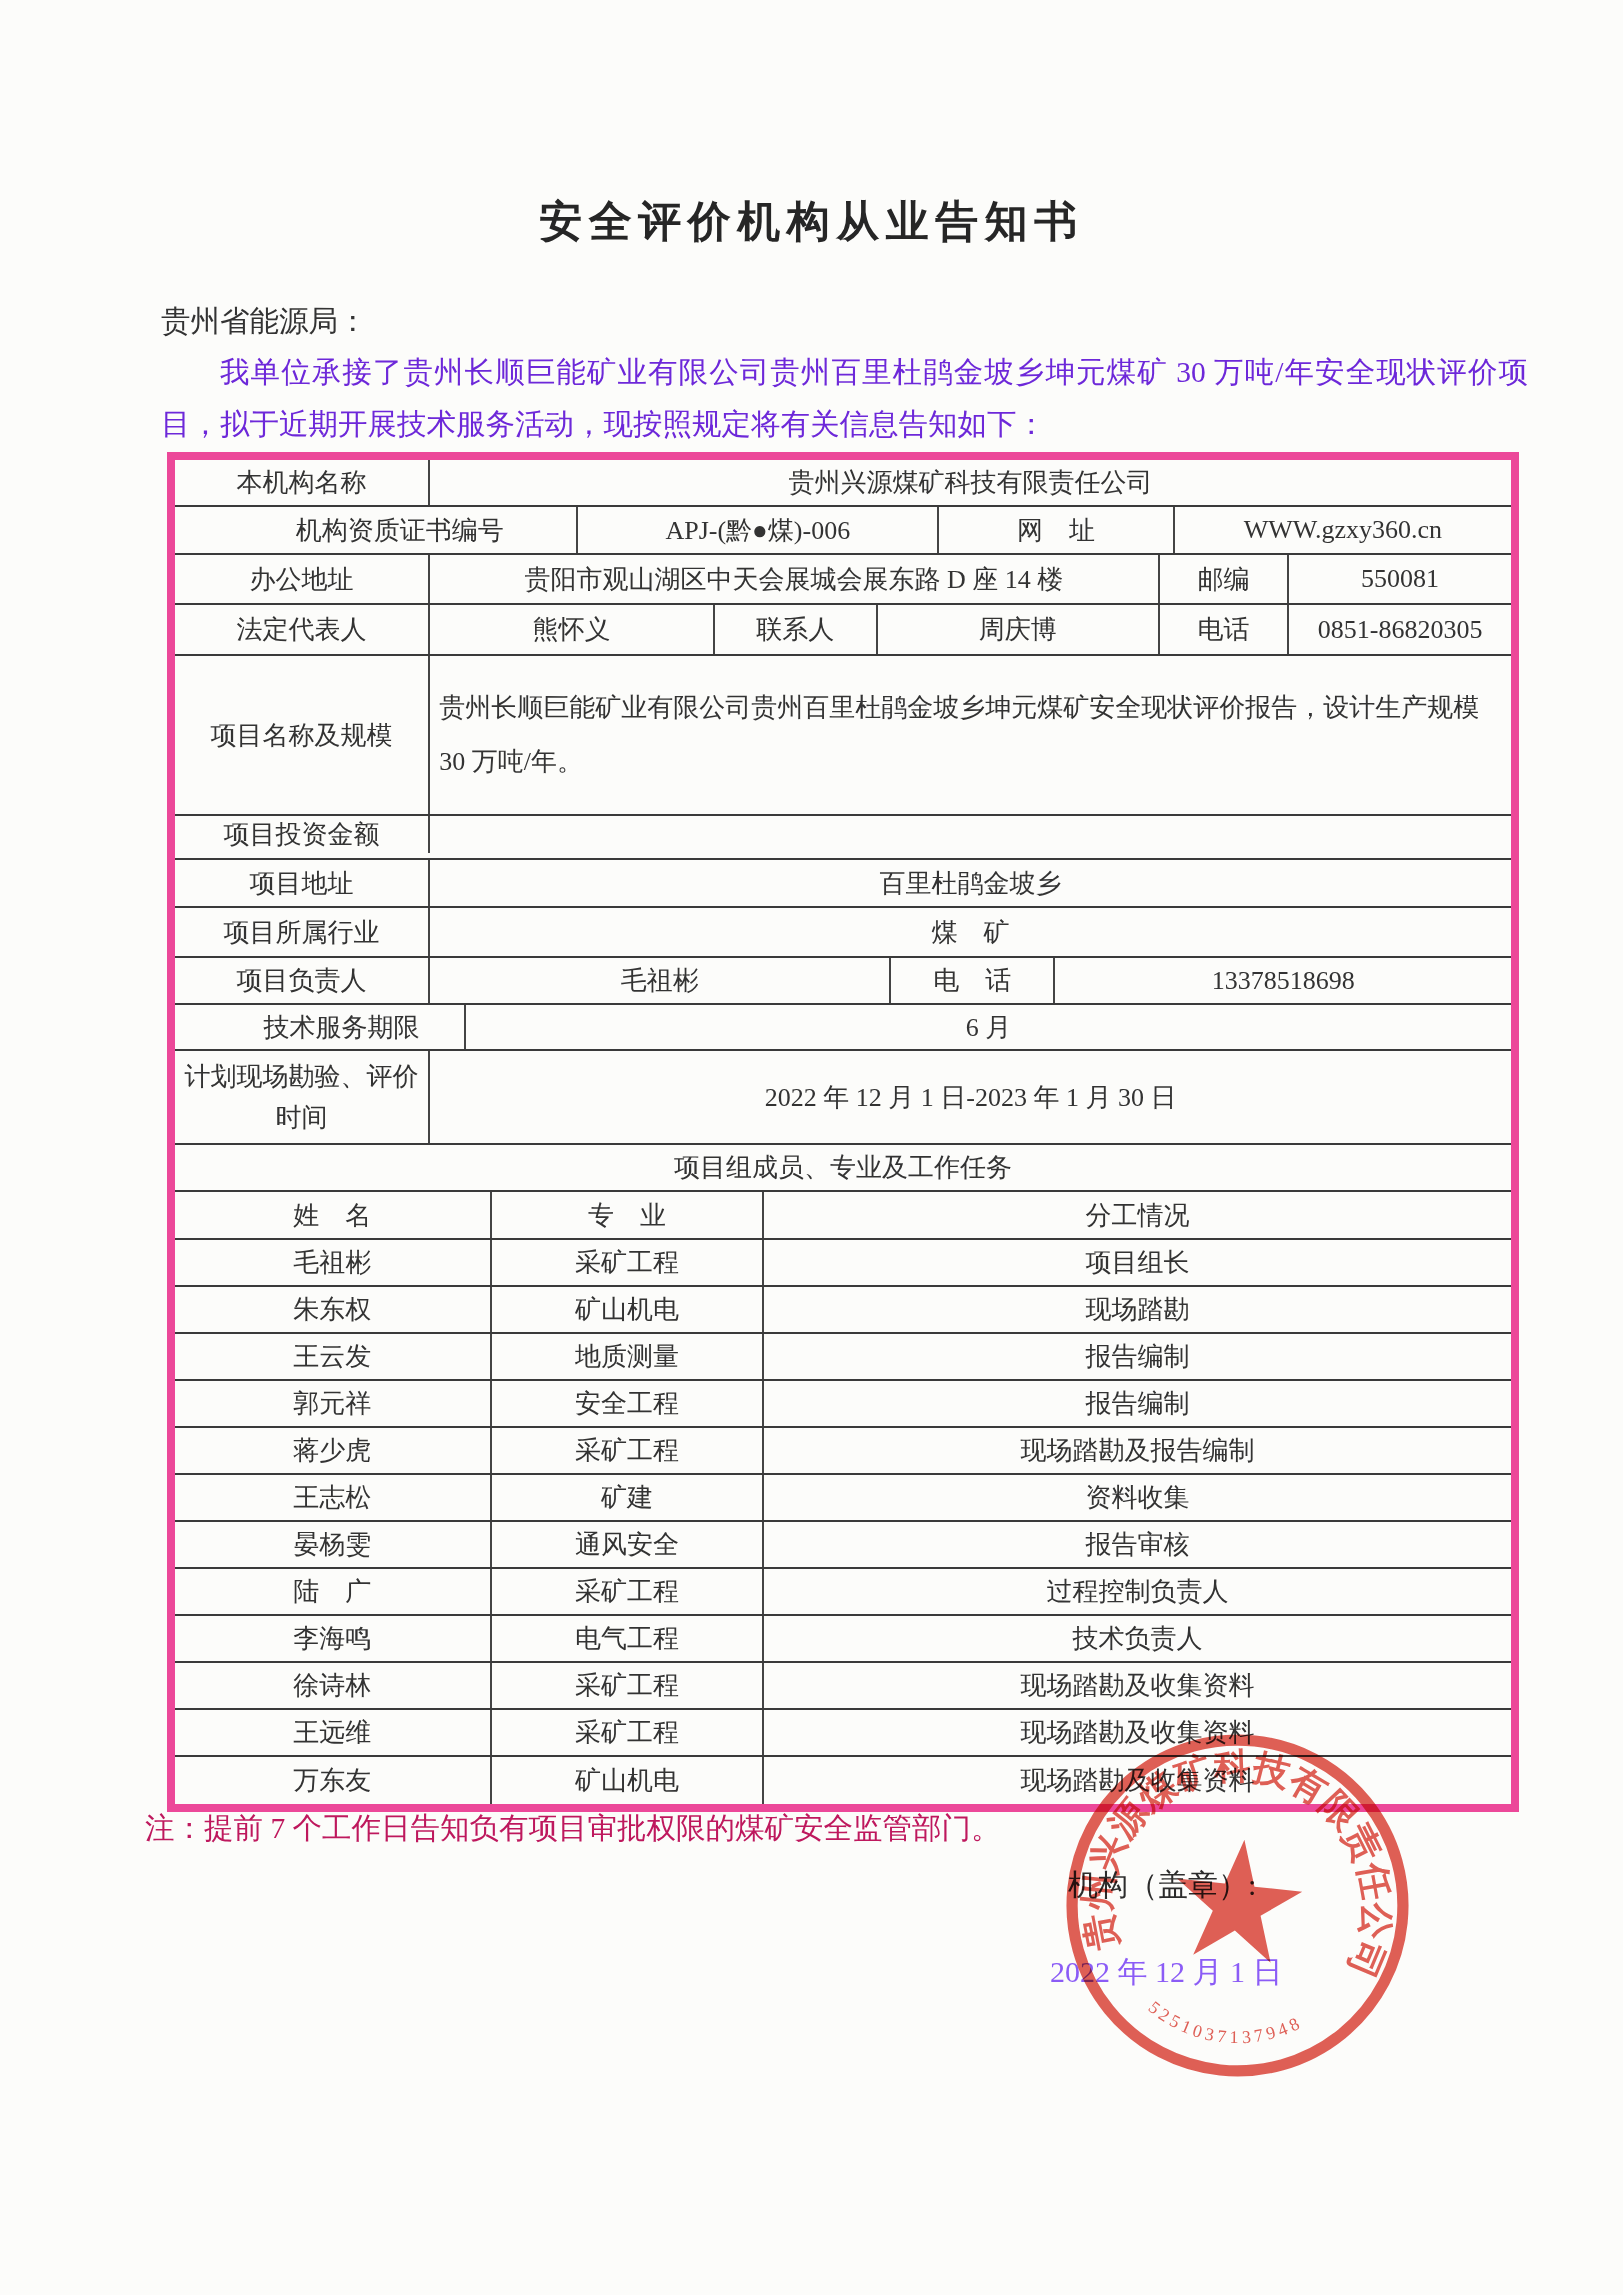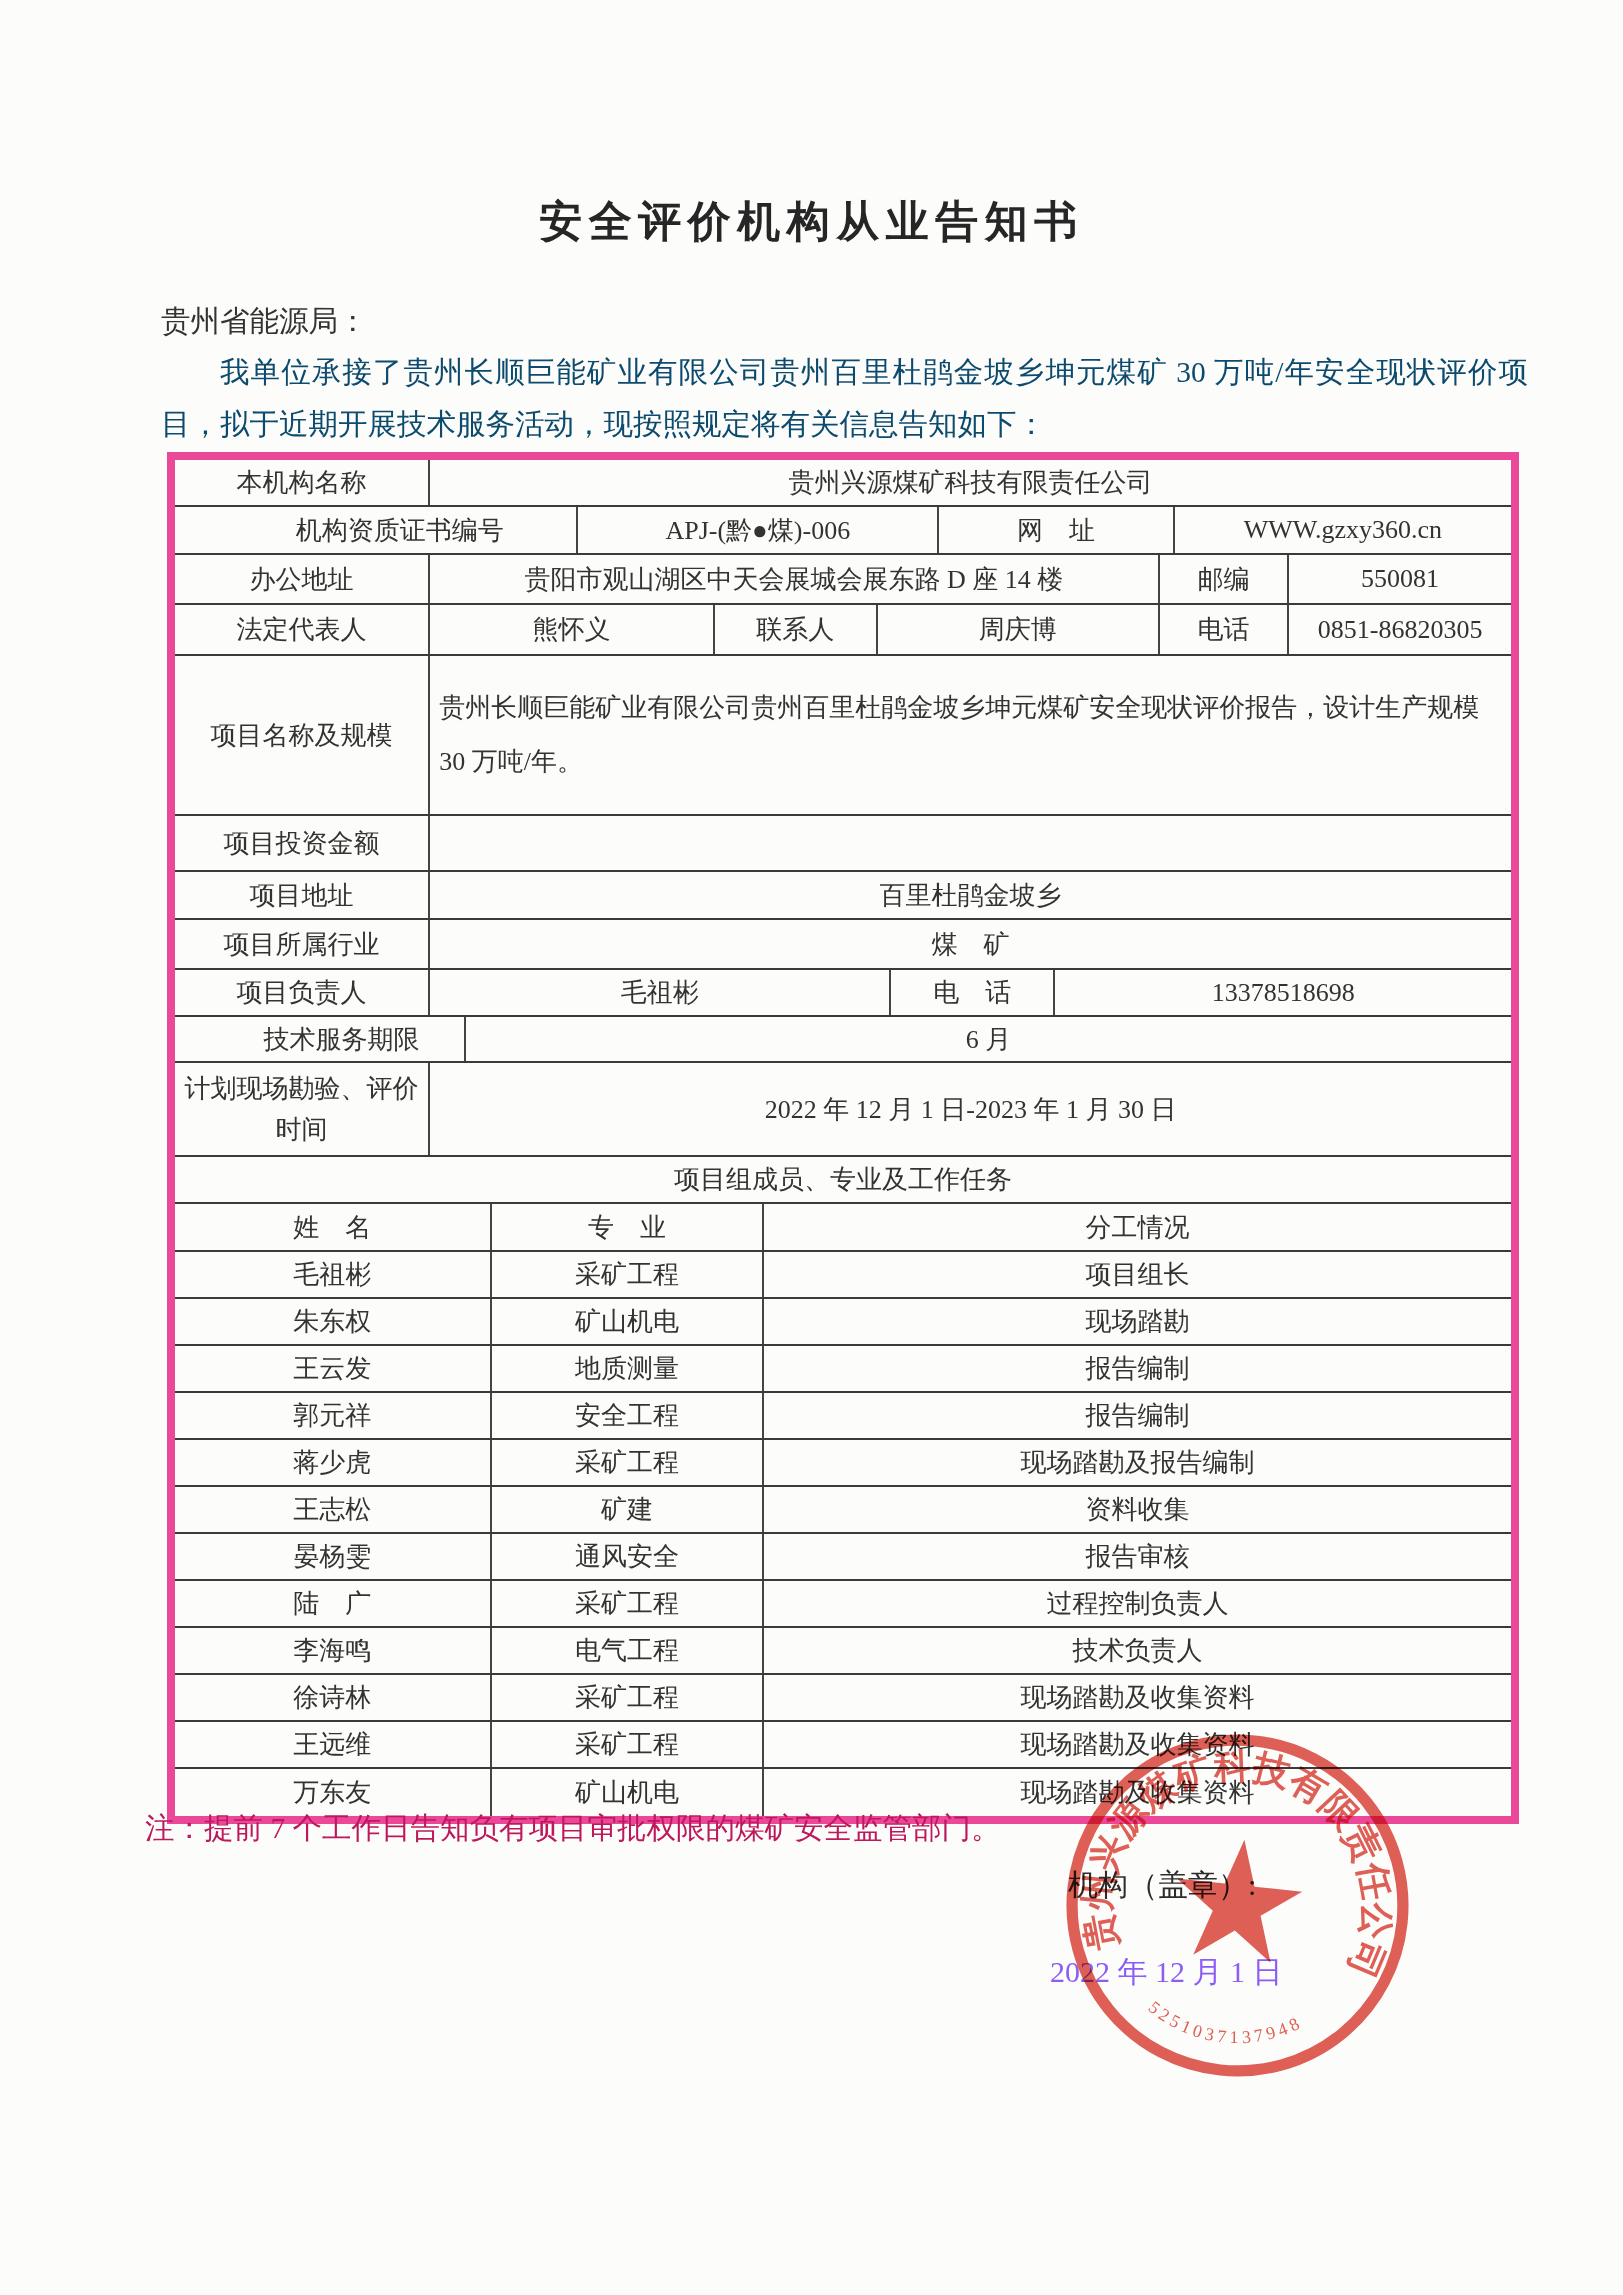--- a/index.html
+++ b/index.html
@@ -10,39 +10,39 @@
   }
   .doc-title{
     position:absolute;top:193px;left:0;width:100%;text-align:center;
     font-size:43px;font-weight:bold;letter-spacing:6.5px;color:#262626;
   }
   .salutation{
     position:absolute;top:302px;left:161px;font-size:29.5px;color:#333;
   }
   .intro{
     position:absolute;top:346px;left:161px;width:1367px;
-    font-size:29.5px;line-height:52px;text-align:justify;text-indent:59px;color:#0c4a6e;
+    font-size:29.5px;line-height:52px;text-align:justify;text-indent:59px;color:#6d28d9;
   }
   .form-table{
     position:absolute;left:167px;top:452px;width:1352px;
     border:8px solid #ec4899;box-sizing:border-box;
     font-size:26px;color:#333;
   }
   .row{display:flex;width:100%;box-sizing:border-box;border-bottom:2.6px solid #3a3a3a;}
   .row:last-child{border-bottom:none;}
   .cell{
     box-sizing:border-box;border-right:2px solid #444;
     display:flex;align-items:center;justify-content:center;
     text-align:center;padding:2.6px 9.2px;overflow:hidden;
   }
   .cell:last-child{border-right:none;}
   .cell.left{justify-content:flex-start;text-align:left;}
   
   .h-r1{height:47px;} .h-r2{height:48px;padding-left:48px;} .h-r3{height:50px;} .h-r4{height:51px;}
-  .h-r5{height:160px;} .h-r6{height:56px;} .h-r7{height:48px;} .h-r8{height:50px;}
+  .h-r5{height:160px;} .h-r6{height:44px;flex-direction:column;} .h-r7{height:48px;} .h-r8{height:50px;}
   .h-r9{height:47px;} .h-r10{height:46px;padding-left:44px;} .h-r11{height:94px;} .h-r12{height:47px;}
   .h-r13{height:48px;} .h-mem{height:47px;}
   
   .w-label{width:19.1%;}
   .w-fill{flex:1;}
   .w-cert-val{width:28.0%;} .w-cert-lb2{width:18.3%;}
   .w-off-val{width:54.6%;} .w-zip-lb{width:9.7%;}
   .w-legal-val{width:21.3%;} .w-cont-lb{width:12.2%;} .w-cont-val{width:21.1%;} .w-tel-lb{width:9.7%;}
   .w-lead-val{width:34.5%;} .w-ltel-lb{width:12.3%;}
   .w-mem-name{width:23.7%;} .w-mem-major{width:20.4%;}

